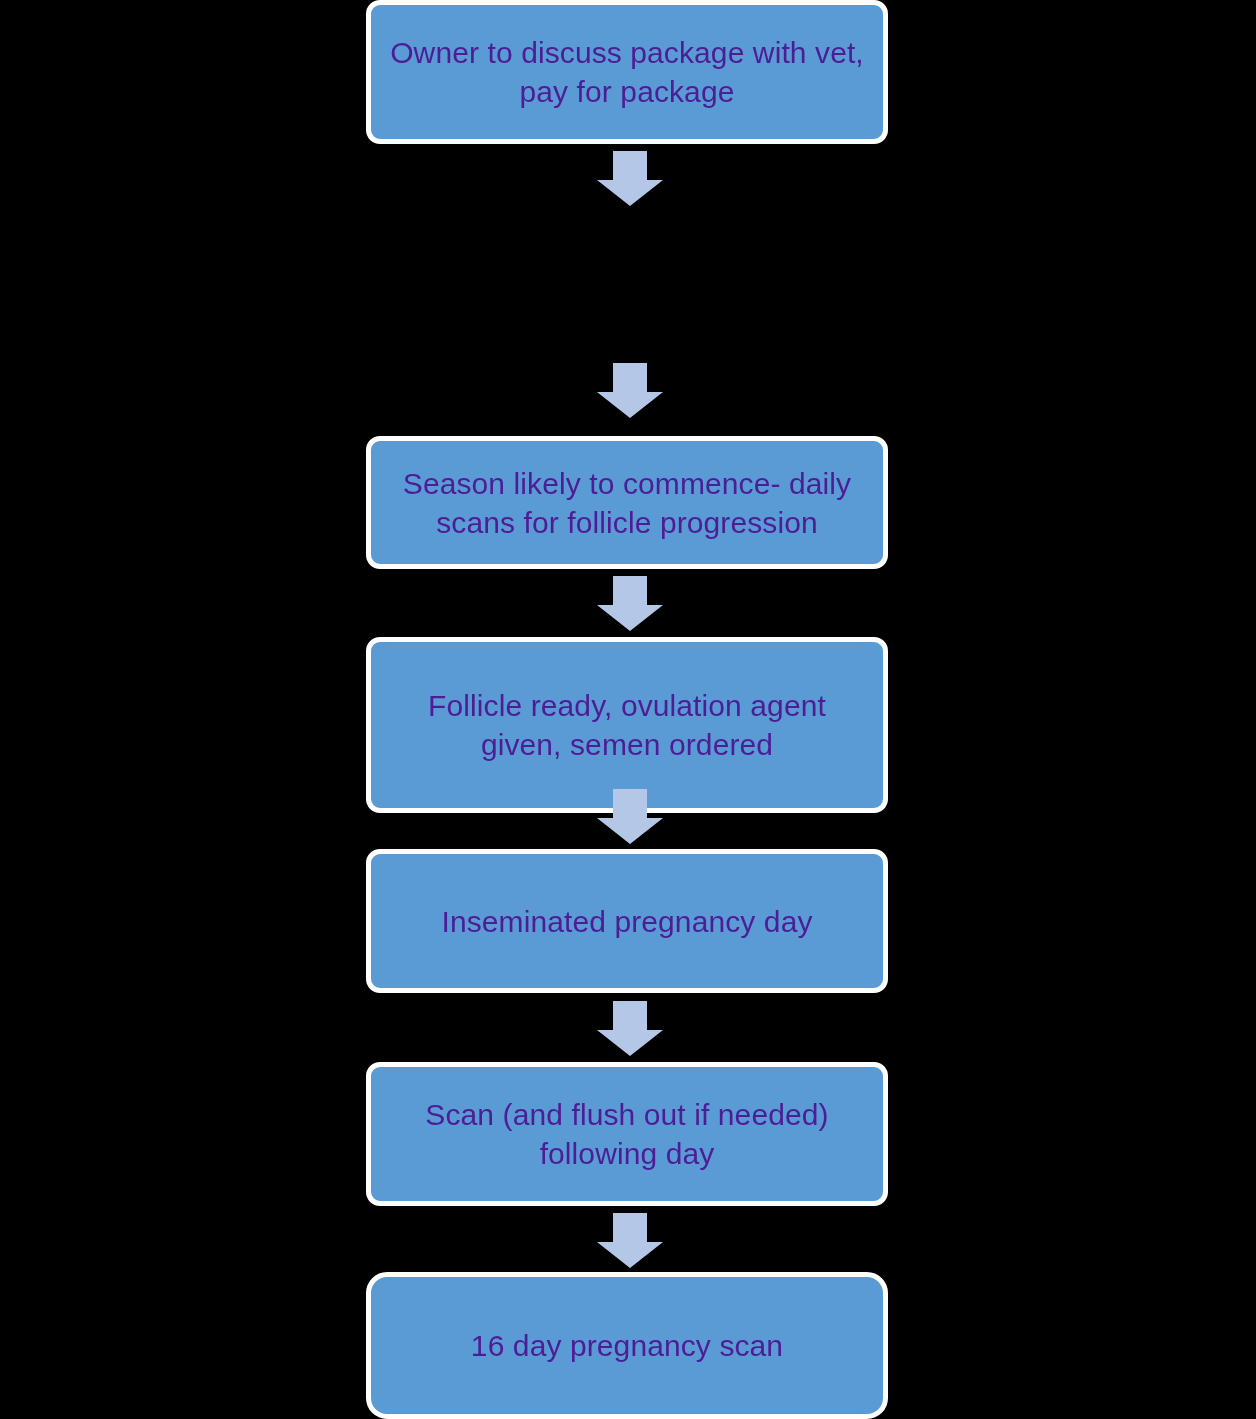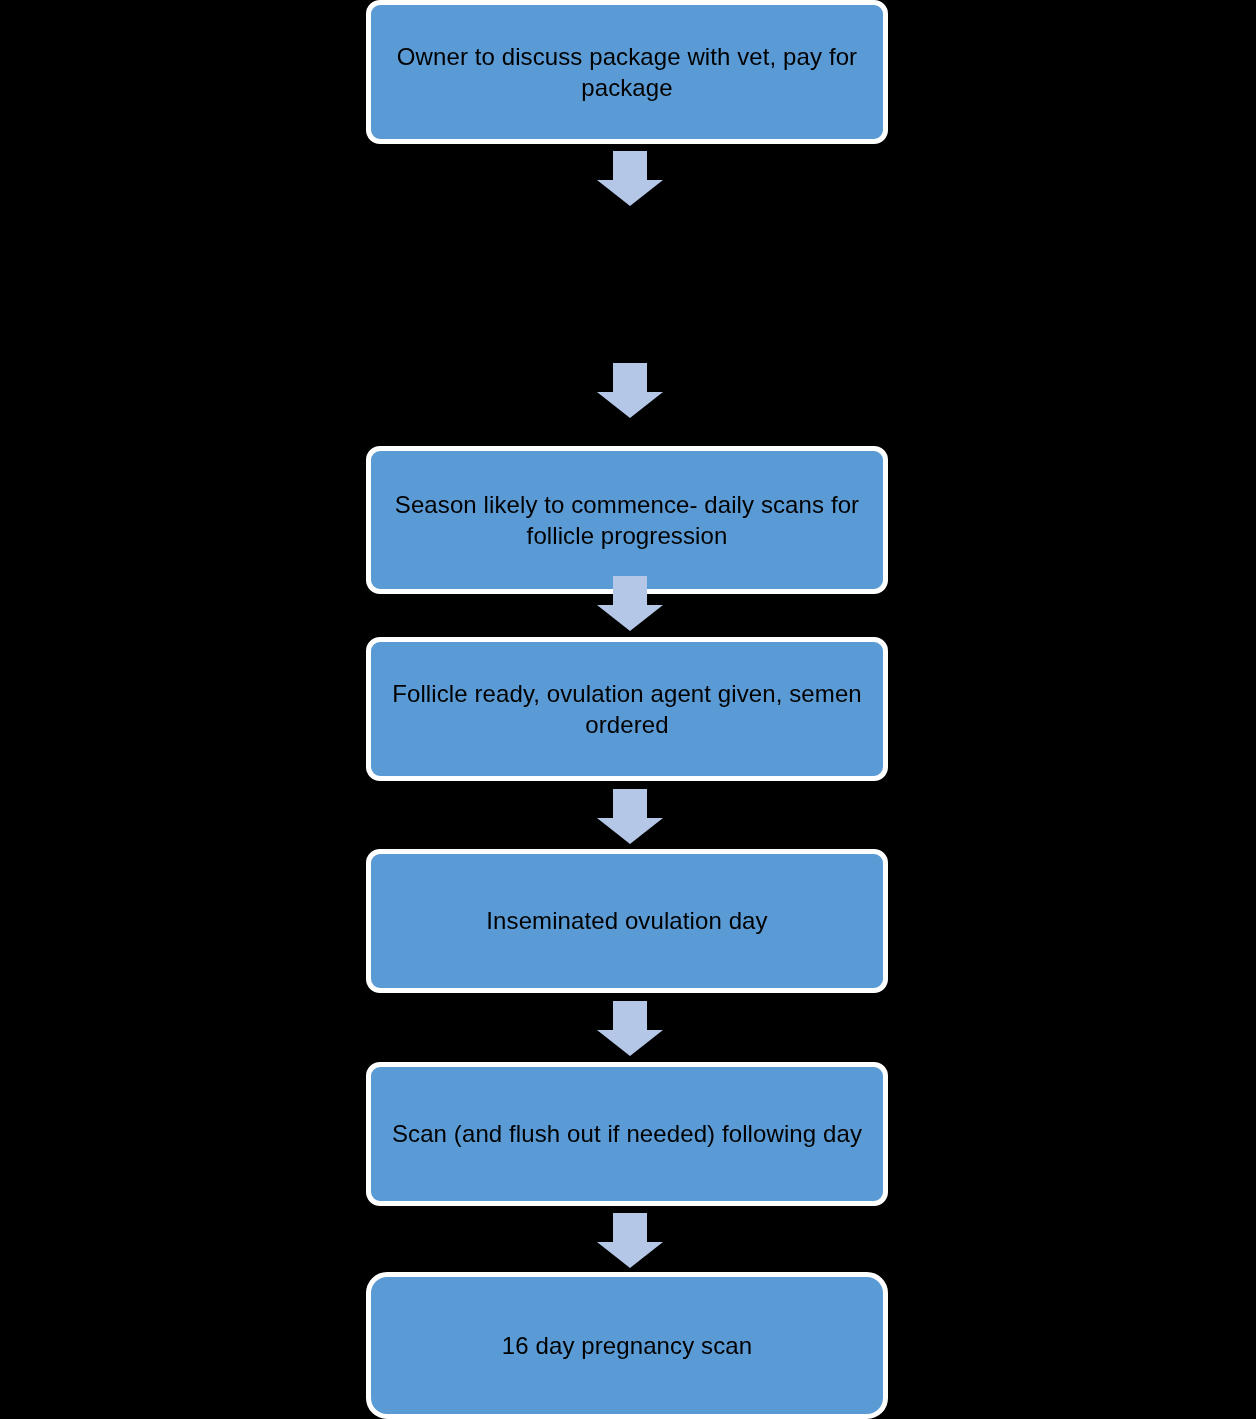--- a/index.html
+++ b/index.html
@@ -29,32 +29,32 @@
     box-sizing: border-box;
     background: #5B9BD5;
     border: 5px solid #FFFFFF;
     border-radius: 14px;
     display: flex;
     align-items: center;
     justify-content: center;
     padding: 4px 14px;
   }
   .node-label {
-    color: #000000;
-    font-size: 24px;
+    color: #4c1d95;
+    font-size: 30px;
     line-height: 1.3;
     text-align: center;
     letter-spacing: 0.1px;
     white-space: pre-line;
   }
 
   .node-1 { top: 0px;    height: 144px; }
   .node-2 { top: 211px;  height: 144px; }
-  .node-3 { top: 446px;  height: 148px; justify-content: flex-end; }
-  .node-4 { top: 637px;  height: 144px; }
+  .node-3 { top: 436px;  height: 133px; justify-content: flex-end; }
+  .node-4 { top: 637px;  height: 176px; }
   .node-5 { top: 849px;  height: 144px; }
   .node-6 { top: 1062px; height: 144px; align-items: center; }
   .node-7 { top: 1272px; height: 147px; border-radius: 21px; }
 
   
   .arrow {
     position: absolute;
     left: 597px;
     width: 66px;
     height: 55px;
@@ -104,21 +104,21 @@
     <span class="node-label">Follicle ready, ovulation agent given, semen ordered</span>
   </div>
 
   <div class="arrow arrow-4">
     <svg viewBox="0 0 66 55" xmlns="http://www.w3.org/2000/svg" aria-hidden="true">
       <polygon points="16,0 50,0 50,29 66,29 33,55 0,29 16,29" fill="#B4C7E7"></polygon>
     </svg>
   </div>
 
   <div class="node node-5">
-    <span class="node-label">Inseminated ovulation day</span>
+    <span class="node-label">Inseminated pregnancy day</span>
   </div>
 
   <div class="arrow arrow-5">
     <svg viewBox="0 0 66 55" xmlns="http://www.w3.org/2000/svg" aria-hidden="true">
       <polygon points="16,0 50,0 50,29 66,29 33,55 0,29 16,29" fill="#B4C7E7"></polygon>
     </svg>
   </div>
 
   <div class="node node-6">
     <span class="node-label">Scan (and flush out if needed) following day</span>

